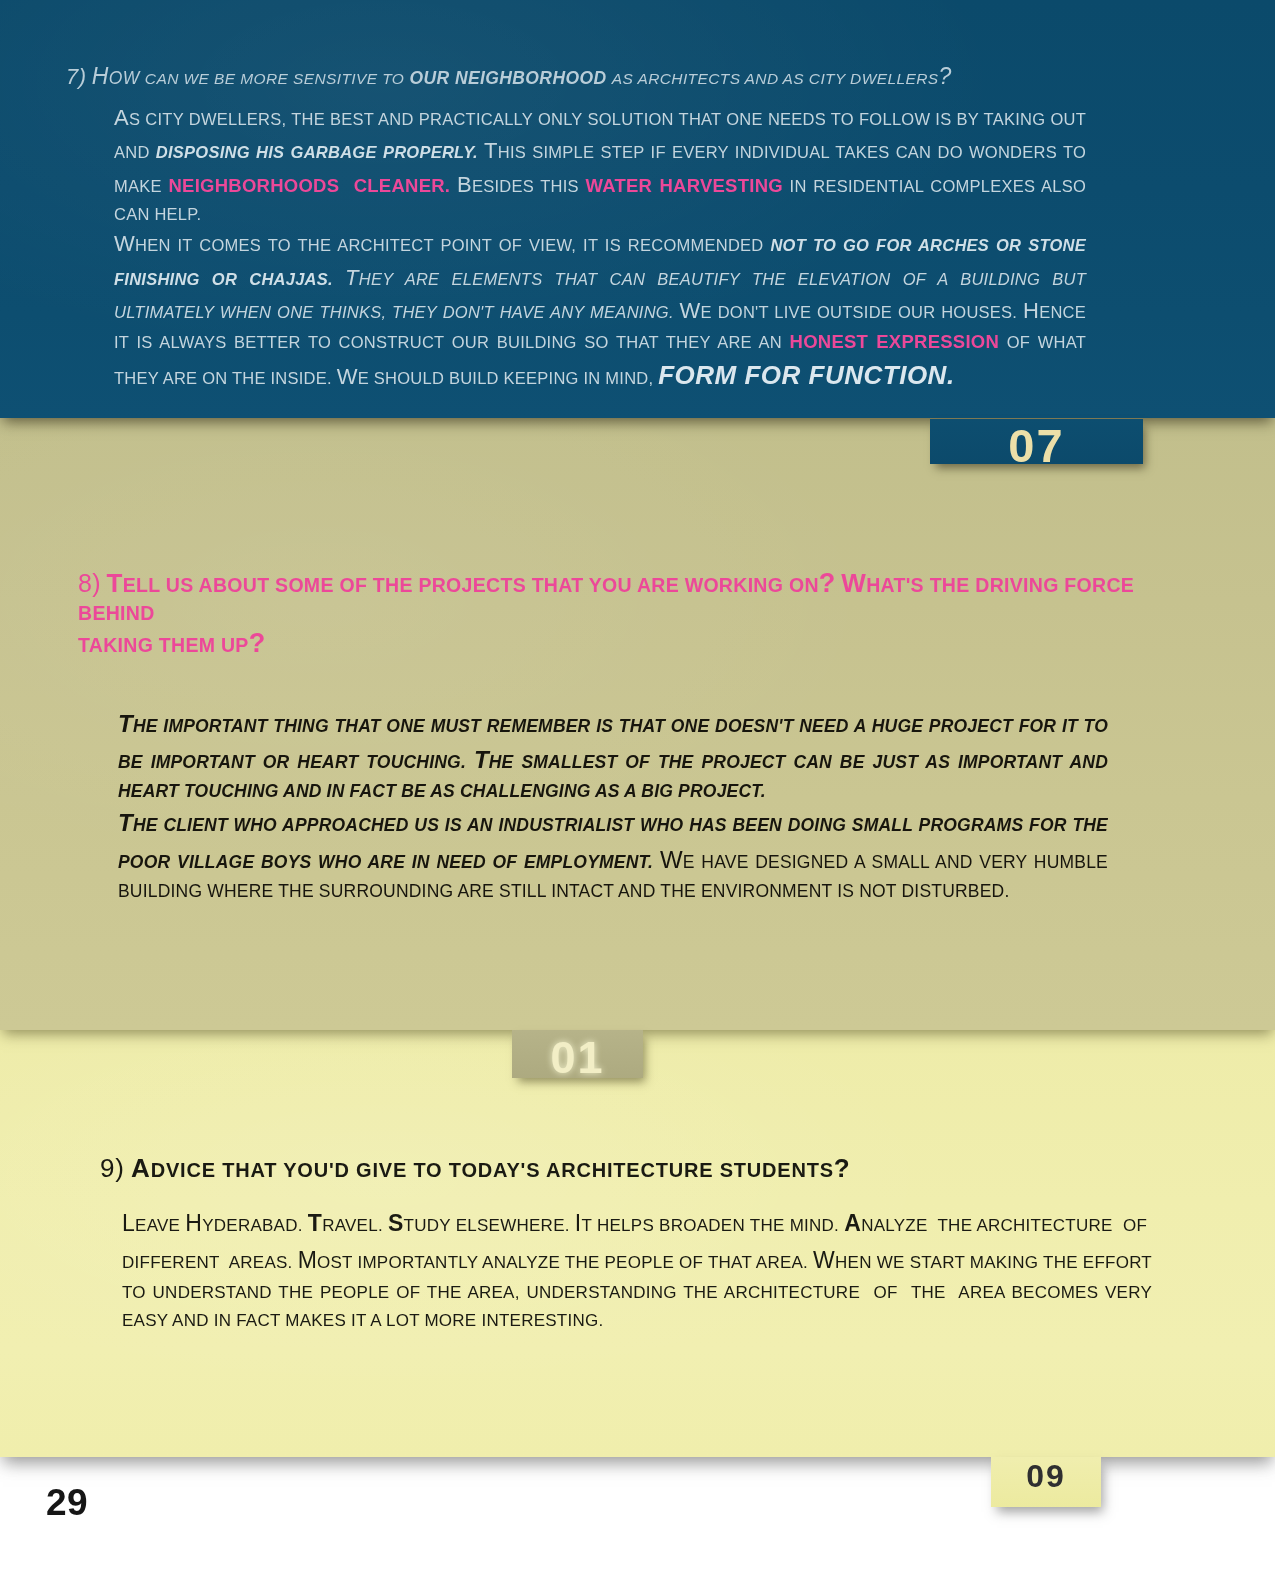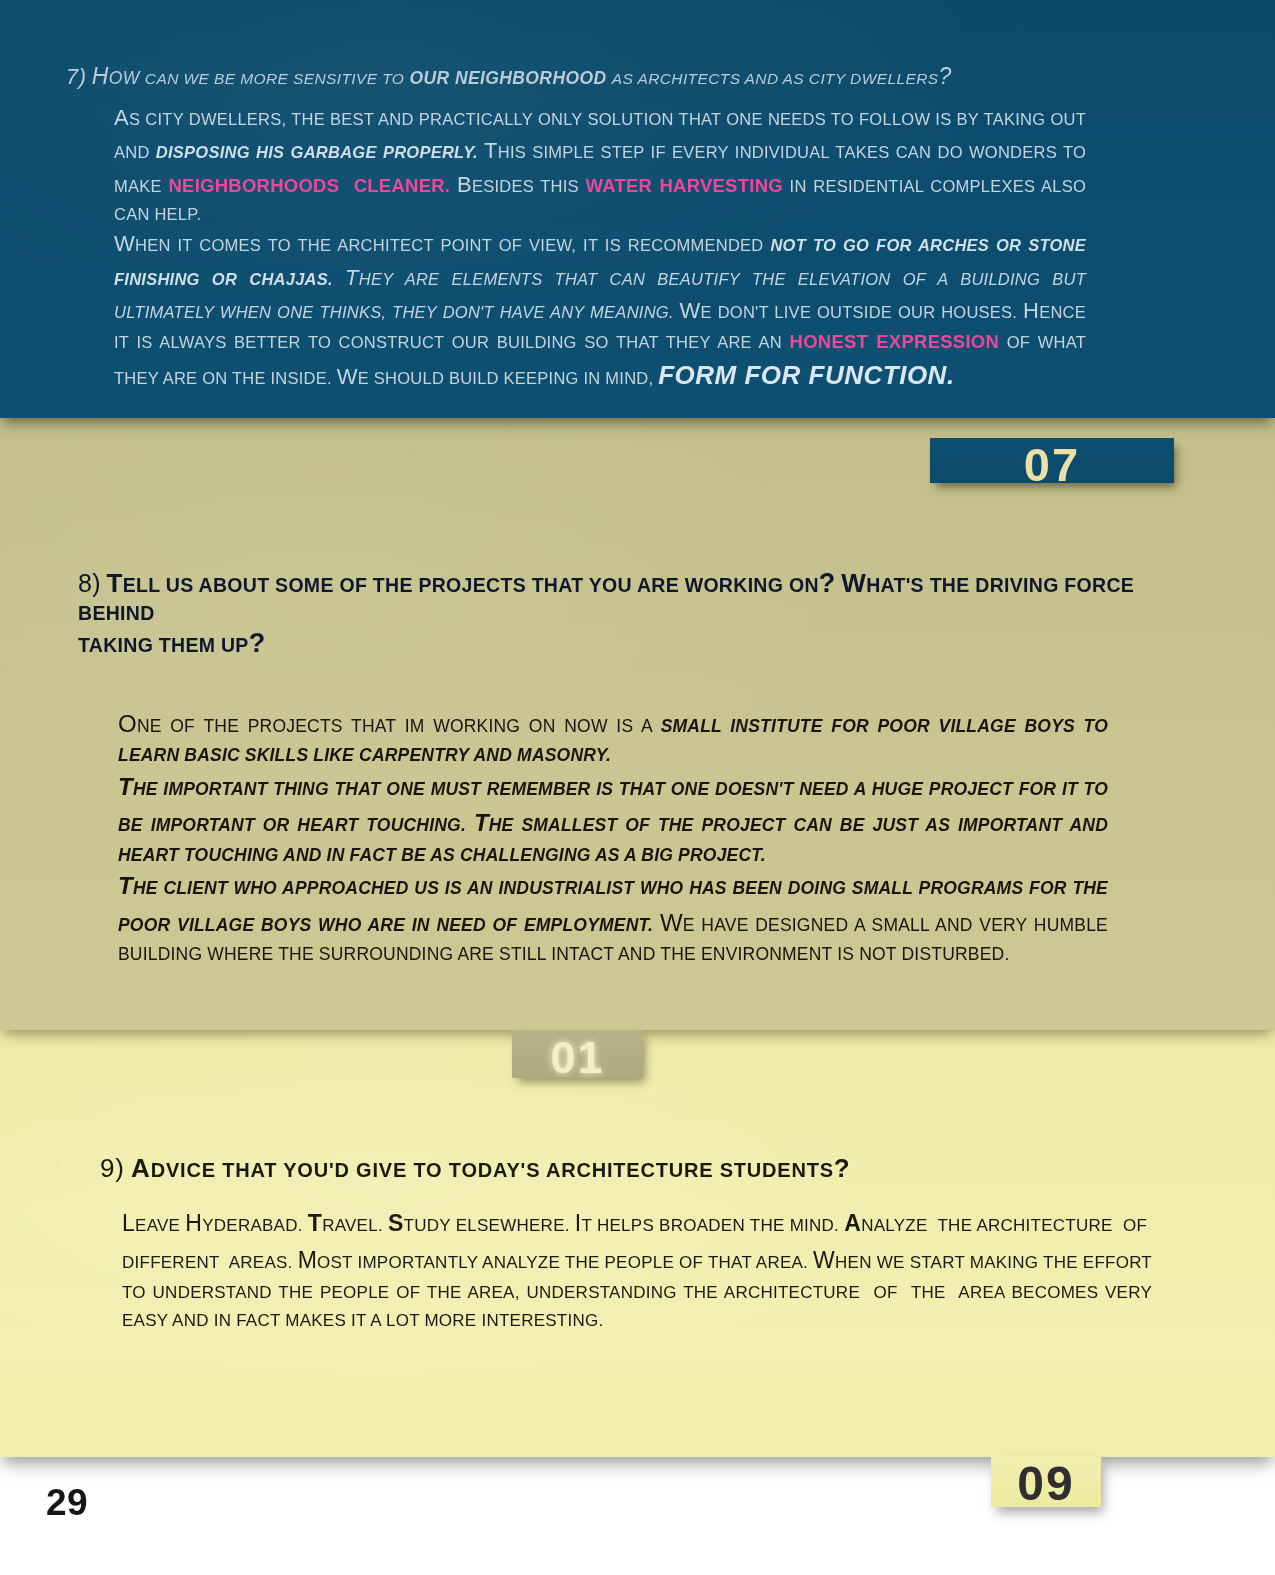--- a/index.html
+++ b/index.html
@@ -64,22 +64,22 @@
     align-items: flex-start;
     justify-content: center;
     font-weight: bold;
     letter-spacing: 2px;
     line-height: 1;
     user-select: none;
   }
 
   .tab-07 {
     left: 930px;
-    top: 438px;
-    width: 244px;
+    top: 419px;
+    width: 213px;
     height: 45px;
     background: linear-gradient(180deg, #0d4e70 0%, #0c4a6b 100%);
     color: #ecdfa8;
     font-size: 47px;
     padding-top: 3px;
     box-shadow: 4px 6px 9px -2px rgba(40,35,15,0.55);
     z-index: 6;
   }
 
   .tab-08 {
@@ -97,21 +97,21 @@
     z-index: 6;
   }
 
   .tab-09 {
     left: 991px;
     top: 1457px;
     width: 110px;
     height: 50px;
     background: linear-gradient(180deg, #f0eeae 0%, #ecea9f 100%);
     color: #2f2f31;
-    font-size: 48px;
+    font-size: 32px;
     padding-top: 3px;
     box-shadow: 4px 7px 11px -2px rgba(70,70,70,0.50);
     z-index: 6;
   }
 
   
   .qa-block { position: absolute; }
 
   
   #q7 {
@@ -150,21 +150,21 @@
     font-weight: bold;
     letter-spacing: 0.5px;
     color: #dbe7ee;
     font-style: italic;
   }
   #q7 .ans .hl { font-weight: bold; font-size: 18.5px; color: #ec4899; }
 
   
   #q8 { left: 78px; top: 566px; width: 1110px; }
   #q8 .q-head {
-    color: #0f172a;
+    color: #ec4899;
     font-size: 19.5px;
     font-weight: bold;
     letter-spacing: 0.3px;
     line-height: 1.30;
     text-transform: uppercase;
   }
   #q8 .q-head .cap { font-size: 26px; }
   #q8 .q-head .num { font-size: 25px; font-weight: normal; }
   #q8 .q-head .qm  { font-size: 27px; }
 
@@ -262,24 +262,20 @@
   <div class="panel panel-khaki"></div>
 
   <div class="qa-block" id="q8" style="z-index:7;">
     <div class="q-head">
       <span class="num">8)</span> <span class="cap">T</span>ELL US ABOUT SOME OF THE PROJECTS THAT YOU ARE WORKING ON<span class="qm">?</span>
       <span class="cap">W</span>HAT'S THE DRIVING FORCE BEHIND<br>TAKING THEM UP<span class="qm">?</span>
     </div>
 
     <div class="ans">
       <p>
-        <span class="cap">O</span>NE OF THE PROJECTS THAT IM WORKING ON NOW IS A <i>SMALL INSTITUTE FOR POOR VILLAGE BOYS
-        TO LEARN BASIC SKILLS LIKE CARPENTRY AND MASONRY.</i>
-      </p>
-      <p>
         <span class="ic">T</span><i>HE IMPORTANT THING THAT ONE MUST REMEMBER IS THAT ONE DOESN'T NEED A HUGE PROJECT
         FOR IT TO BE IMPORTANT OR HEART TOUCHING. <span class="ic">T</span>HE SMALLEST OF THE PROJECT CAN BE JUST AS
         IMPORTANT AND HEART TOUCHING AND IN FACT BE AS CHALLENGING AS A BIG PROJECT.</i>
       </p>
       <p>
         <span class="ic">T</span><i>HE CLIENT WHO APPROACHED US IS AN INDUSTRIALIST WHO HAS BEEN DOING SMALL PROGRAMS FOR
         THE POOR VILLAGE BOYS WHO ARE IN NEED OF EMPLOYMENT.</i> <span class="cap">W</span>E HAVE DESIGNED A SMALL AND
         VERY HUMBLE BUILDING WHERE THE SURROUNDING ARE STILL INTACT AND THE ENVIRONMENT IS
         NOT DISTURBED.
       </p>

